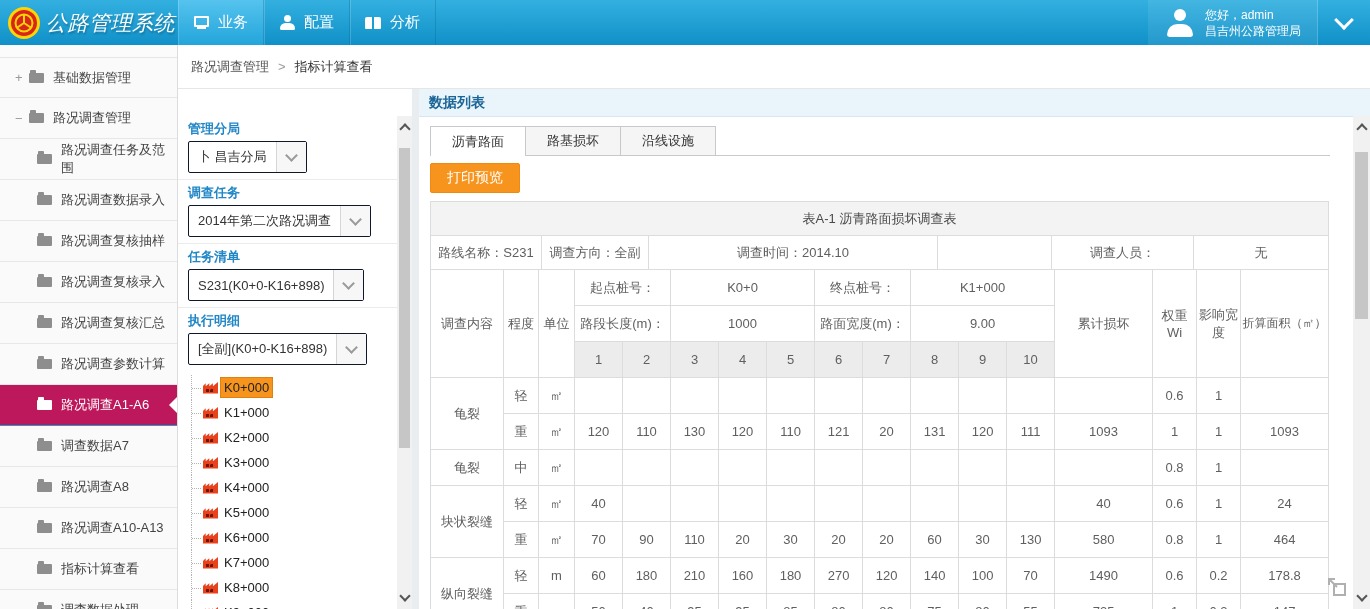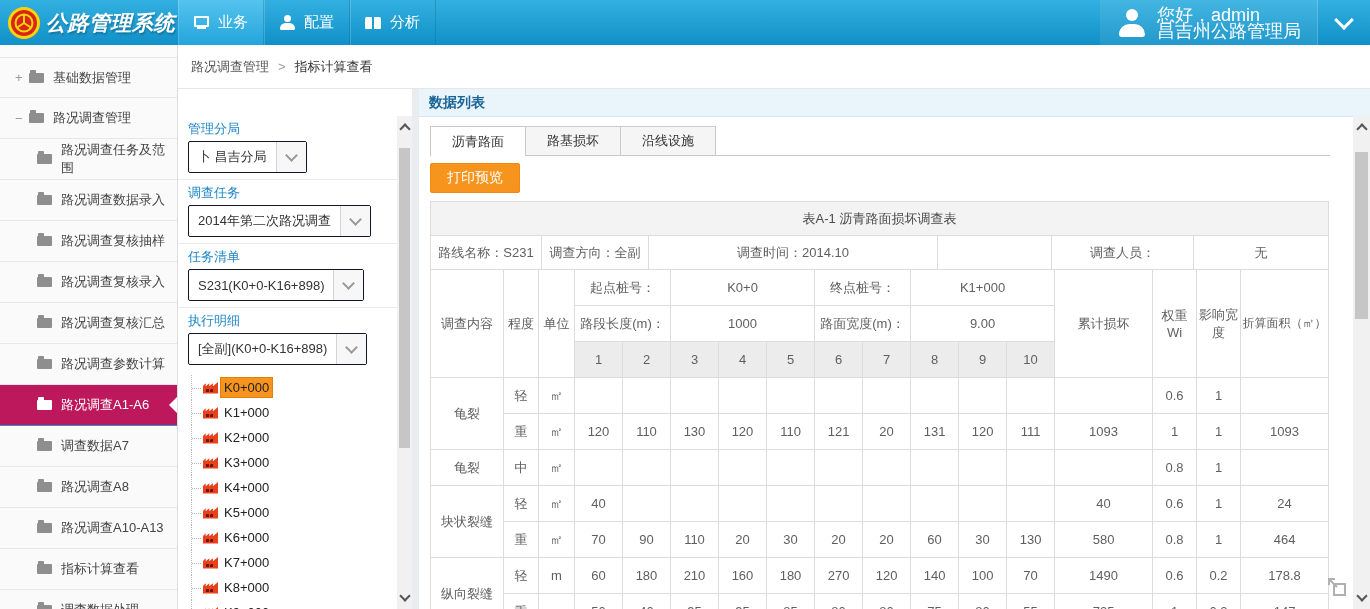--- a/index.html
+++ b/index.html
@@ -1,38 +1,38 @@
 <!DOCTYPE html>
 <html><head>
 <meta charset="utf-8">
 <style>
   html,body{margin:0;padding:0}
   body{width:1370px;height:609px;overflow:hidden;position:relative;background:#fff;
        font-family:"Liberation Sans","DejaVu Sans",sans-serif;font-size:13px;color:#333}
   
   .topbar{height:45px;background:linear-gradient(#33b0e0,#1090c8);display:flex;align-items:stretch}
   .logo-area{width:178px;display:flex;align-items:center;padding-left:7px;box-sizing:border-box}
-  .logo-text{color:#fff;font-weight:bold;font-style:italic;font-size:21px;letter-spacing:.5px;
+  .logo-text{color:#fff;font-weight:normal;font-style:italic;font-size:21px;letter-spacing:.5px;
              margin-left:5px;text-shadow:1px 2px 2px rgba(0,0,0,.25);white-space:nowrap}
   .top-tab{width:85px;display:flex;align-items:center;justify-content:center;gap:8px;color:#fff;
            font-size:15px;cursor:pointer;border-right:1px solid rgba(10,90,130,.28);
            box-shadow:inset 1px 0 0 rgba(255,255,255,.18)}
   .top-tab.active{background:linear-gradient(#55c3ee,#23a5db)}
   .ticon{width:17px;height:16px;display:inline-block;position:relative;flex:0 0 17px}
   .monitor:before{content:'';position:absolute;left:1px;top:1px;width:11px;height:7px;border:2px solid #fff;border-radius:1px}
   .monitor:after{content:'';position:absolute;left:4px;top:12px;width:9px;height:2px;background:#fff}
   .person:before{content:'';position:absolute;left:5px;top:0;width:7px;height:7px;border-radius:50%;background:#fff}
   .person:after{content:'';position:absolute;left:1px;bottom:1px;width:15px;height:7px;border-radius:7px 7px 2px 2px;background:#fff}
   .book:before{content:'';position:absolute;left:0;top:2px;width:16px;height:12px;background:#fff;border-radius:2px 2px 1px 1px}
   .book:after{content:'';position:absolute;left:7px;top:2px;width:2px;height:12px;background:#1b9ed4}
   .user-area{margin-left:auto;display:flex;align-items:center;gap:9px;padding:0 16px;background:rgba(255,255,255,.08);cursor:pointer}
   .avatar{width:32px;height:32px;position:relative;display:inline-block;flex:0 0 32px}
   .avatar:before{content:'';position:absolute;left:10px;top:2px;width:12px;height:12px;border-radius:50%;background:#fff}
   .avatar:after{content:'';position:absolute;left:3px;bottom:2px;width:26px;height:13px;border-radius:13px 13px 3px 3px;background:#fff}
-  .user-text{color:#fff;font-size:18px;line-height:16px;white-space:nowrap}
+  .user-text{color:#fff;font-size:12px;line-height:16px;white-space:nowrap}
   .caret-box{width:52px;display:flex;align-items:center;justify-content:center;border-left:1px solid rgba(255,255,255,.25);cursor:pointer}
   .bigchev{width:11px;height:11px;border-right:3px solid #fff;border-bottom:3px solid #fff;transform:rotate(45deg);margin-top:-6px}
   
   .main{display:flex;height:564px}
   .sidebar{width:178px;flex:0 0 178px;border-right:1px solid #dcdcdc;background:#fbfbfb;box-sizing:border-box;padding-top:12px;overflow:hidden}
   .side-item{height:41px;display:flex;align-items:center;border-bottom:1px solid #e7e7e7;position:relative;
              font-size:13px;color:#444;box-sizing:border-box;cursor:pointer;background:#fafafa}
   .side-item:first-child{border-top:1px solid #e7e7e7}
   .side-item.parent{padding-left:15px}
   .side-item.child{padding-left:37px}
@@ -49,21 +49,21 @@
   .breadcrumb .cur{color:#333}
   .panels{flex:1;display:flex;background:#e9edf0;min-height:0}
   .phead{height:27px;flex:0 0 27px;background:#e9f4fb;border-bottom:1px solid #d6e7f2;display:flex;align-items:center;
          padding:0 10px;color:#1a6496;font-weight:bold;font-size:14px}
   .collapse{margin-left:auto;color:#2a9fd8;font-size:17px;font-weight:normal;cursor:pointer;line-height:1}
   
   .nav-panel{width:234px;flex:0 0 234px;background:#fff;position:relative;margin-right:7px;display:flex;flex-direction:column}
   .nav-body{position:absolute;top:27px;left:0;right:15px;bottom:0;overflow:hidden}
   .filter-block{border-bottom:1px solid #ebebeb}
   #filters .filter-block:last-child{border-bottom:none}
-  .filter-label{color:#2287c7;font-weight:normal;font-size:13px;padding:6px 0 5px 10px;line-height:14px}
+  .filter-label{color:#2287c7;font-weight:bold;font-size:13px;padding:6px 0 5px 10px;line-height:14px}
   .selectbox{display:inline-flex;align-items:stretch;border:1px solid #0f172a;background:#fff;height:30px;margin:0 0 6px 10px;border-radius:2px;cursor:pointer}
   .sel-text{display:flex;align-items:center;padding:0 9px;font-size:13px;color:#333;white-space:nowrap}
   .sel-btn{width:29px;border-left:1px solid #d5d5d5;background:#f7f7f7;display:flex;align-items:center;justify-content:center}
   .chev{width:7px;height:7px;border-right:2px solid #9a9a9a;border-bottom:2px solid #9a9a9a;transform:rotate(45deg);margin-top:-4px}
   .tree{list-style:none;margin:4px 0 0 13px;padding:0}
   .tree li{display:flex;align-items:center;height:25px;position:relative;padding-left:12px;cursor:pointer}
   .tree li:before{content:'';position:absolute;left:0;top:0;bottom:0;border-left:1px dotted #b3b3b3}
   .tree li:after{content:'';position:absolute;left:1px;top:50%;width:9px;border-top:1px dotted #b3b3b3}
   .factory{width:15px;height:12px;flex:0 0 15px;margin-right:3px;
      background:radial-gradient(circle at 30% 72%,#701503 1.5px,transparent 1.8px),

